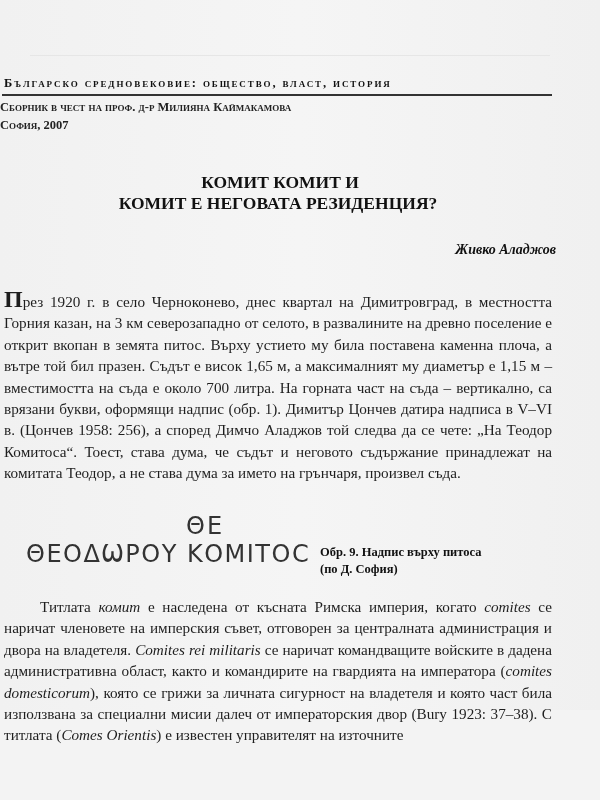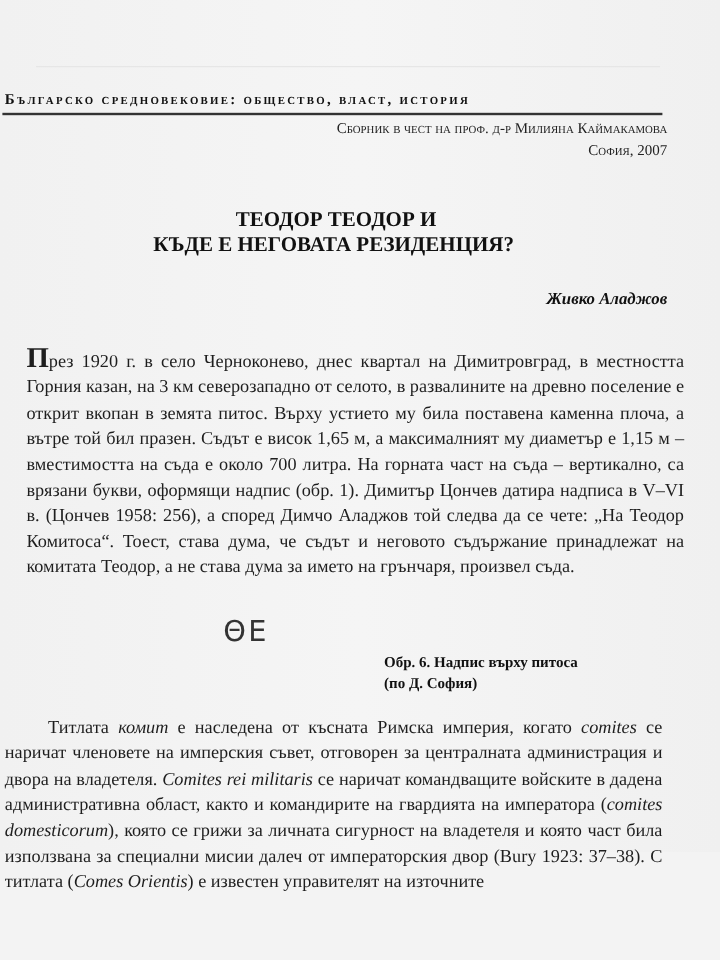--- a/index.html
+++ b/index.html
@@ -12,40 +12,40 @@
   }
   .page { position: absolute; left: 0; top: 0; width: 600px; height: 710px; background: linear-gradient(90deg, #f1f1f1 0%, #f5f5f5 50%, #f0f0f0 100%); }
   .ghost-line { position: absolute; left: 30px; top: 55px; width: 520px; height: 1px; background: #e6e6e6; }
   .running-head {
     position: absolute; left: 4px; top: 76px; width: 548px;
     font-size: 12.5px; font-weight: bold; letter-spacing: 1.9px;
     font-variant: small-caps; white-space: nowrap; color: #111;
   }
   .head-rule { position: absolute; left: 2px; top: 94px; width: 550px; height: 2px; background: #333; }
   .subtitle {
-    position: absolute; left: 0; width: 556px; text-align: right;
-    font-size: 12.5px; font-variant: small-caps; color: #222;
+    position: absolute; left: 0; width: 556px; text-align: left;
+    font-size: 12.5px; font-variant: small-caps; color: #222; font-weight: bold;
   }
   .sub1 { top: 100px; }
   .sub2 { top: 118px; }
   .title {
     position: absolute; left: 0; width: 556px; text-align: center;
     font-size: 17.5px; font-weight: bold; color: #111; line-height: 21px;
   }
   .t1 { top: 172px; left: 2px; }
   .t2 { top: 193px; }
   .author {
     position: absolute; top: 242px; left: 0; width: 556px; text-align: right;
     font-size: 14px; font-weight: bold; font-style: italic; color: #111;
   }
   .para {
     position: absolute; left: 4px; width: 548px;
     font-size: 15.2px; line-height: 21.4px; text-align: justify; color: #1e1e1e;
   }
-  .p1 { top: 290px; margin-left: 18px; }
+  .p1 { top: 290px; }
   .dropcap { font-size: 24px; font-weight: bold; line-height: 18px; }
   .p2 { top: 596px; text-indent: 36px; }
   .inscr {
     position: absolute; font-family: "DejaVu Sans", sans-serif; font-weight: 400;
     color: #333; letter-spacing: 2px; font-size: 24px;
   }
   .inscr-top { left: 186px; top: 512px; }
   .inscr-main { left: 26px; top: 540px; letter-spacing: 1.5px; }
   .caption {
     position: absolute; left: 320px; top: 544px; width: 240px;
@@ -57,26 +57,27 @@
 <body>
 
 <div class="page">
   <div class="ghost-line"></div>
 
   <div class="running-head">Българско средновековие: общество, власт, история</div>
   <div class="head-rule"></div>
   <div class="subtitle sub1">Сборник в чест на проф. д-р Милияна Каймакамова</div>
   <div class="subtitle sub2">София, 2007</div>
 
-  <div class="title t1">ТЕОДОР ТЕОДОР И</div>
-  <div class="title t2">КЪДЕ Е НЕГОВАТА РЕЗИДЕНЦИЯ?</div>
+  <div class="title t1">КОМИТ КОМИТ И</div>
+  <div class="title t2">КОМИТ Е НЕГОВАТА РЕЗИДЕНЦИЯ?</div>
   <div class="author">Живко Аладжов</div>
 
   <div class="para p1"><span class="dropcap">П</span><span>рез 1920 г. в село Черноконево, днес квартал на Димитровград, в местността Горния казан, на 3 км северозападно от селото, в развалините на древно поселение е открит вкопан в земята питос. Върху устието му била поставена каменна плоча, а вътре той бил празен. Съдът е висок 1,65 м, а максималният му диаметър е 1,15 м – вместимостта на съда е около 700 литра. На горната част на съда – вертикално, са врязани букви, оформящи надпис (обр. 1). Димитър Цончев датира надписа в V–VI в. (Цончев 1958: 256), а според Димчо Аладжов той следва да се чете: „На Теодор Комитоса“. Тоест, става дума, че съдът и неговото съдържание принадлежат на комитата Теодор, а не става дума за името на грънчаря, произвел съда.</span></div>
 
   <div class="inscr inscr-top">ΘΕ</div>
+  <div class="inscr inscr-main">ΘΕΟΔѠΡΟΥ ΚΟΜΙΤΟϹ</div>
   <div class="caption">
-    <div>Обр. 6. Надпис върху питоса</div>
+    <div>Обр. 9. Надпис върху питоса</div>
     <div>(по Д. София)</div>
   </div>
 
   <div class="para p2"><span>Титлата </span><i>комит</i><span> е наследена от късната Римска империя, когато </span><i>comites</i><span> се наричат членовете на имперския съвет, отговорен за централната администрация и двора на владетеля. </span><i>Comites rei militaris</i><span> се наричат командващите войските в дадена административна област, както и командирите на гвардията на императора (</span><i>comites domesticorum</i><span>), която се грижи за личната сигурност на владетеля и която част била използвана за специални мисии далеч от императорския двор (Bury 1923: 37–38). С титлата (</span><i>Comes Orientis</i><span>) е известен управителят на източните</span></div>
 </div>
 
 </body></html>

